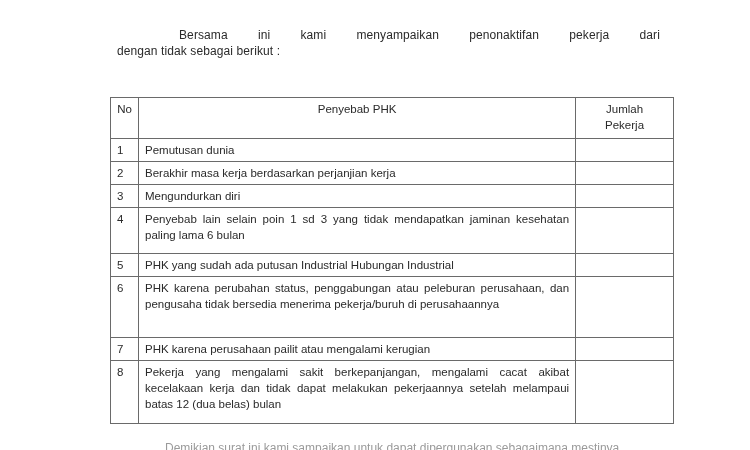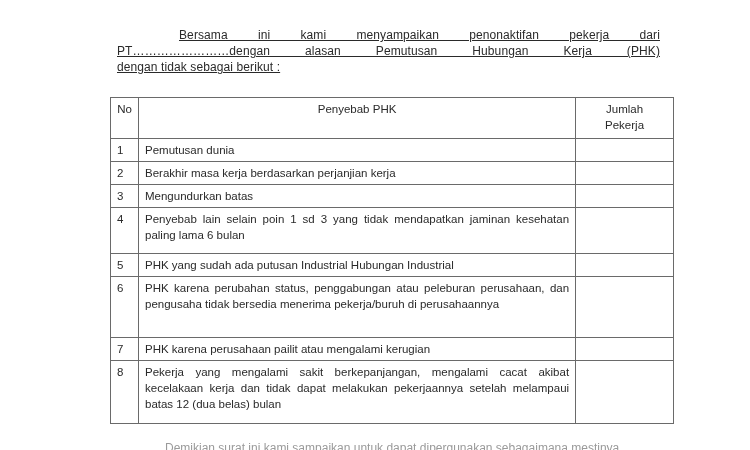--- a/index.html
+++ b/index.html
@@ -5,21 +5,21 @@
     html, body { margin: 0; padding: 0; }
     body {
       width: 750px; height: 450px; overflow: hidden;
       background: #ffffff;
       font-family: "Liberation Sans", sans-serif;
       color: #2a2a2a;
       position: relative;
     }
     .intro {
       position: absolute; left: 117px; top: 27px; width: 543px;
-      font-size: 12px; line-height: 16px; letter-spacing: 0.1px; text-decoration: underline;
+      font-size: 12px; line-height: 16px; letter-spacing: 0.1px;
     }
     .intro .line { display: block; white-space: nowrap; }
     .intro .l1 { text-indent: 62px; text-align: justify; text-align-last: justify; white-space: normal; }
     .intro .l2 { text-align: justify; text-align-last: justify; white-space: normal; }
     table.phk {
       position: absolute; left: 110px; top: 97px; width: 564px;
       border-collapse: collapse;
       font-size: 11.5px; line-height: 16px;
     }
     table.phk td, table.phk th {
@@ -43,21 +43,20 @@
       position: absolute; left: 165px; top: 441px; width: 490px; height: 12px;
       color: #9a9a9a; font-size: 12px; white-space: nowrap; overflow: hidden;
       filter: blur(0.6px);
     }
   </style>
 </head>
 <body>
 
 <div class="intro">
   <span class="line l1">Bersama ini kami menyampaikan penonaktifan pekerja dari</span>
-  <span class="line l2">PT……………………dengan alasan Pemutusan Hubungan Kerja (PHK)</span>
   <span class="line l3">dengan tidak sebagai berikut :</span>
 </div>
 
 <table class="phk">
   <tbody>
       <tr class="hdr-row">
     <th class="col-no">No</th>
     <th class="col-cause">Penyebab PHK</th>
     <th class="col-count">
       <span>Jumlah</span><br>
@@ -69,21 +68,21 @@
     <td class="cause">Pemutusan dunia</td>
     <td></td>
   </tr>
   <tr class="r-short">
     <td>2</td>
     <td class="cause">Berakhir masa kerja berdasarkan perjanjian kerja</td>
     <td></td>
   </tr>
   <tr class="r-short">
     <td>3</td>
-    <td class="cause">Mengundurkan batas</td>
+    <td class="cause">Mengundurkan diri</td>
     <td></td>
   </tr>
   <tr class="r-2">
     <td>4</td>
     <td class="cause">Penyebab lain selain poin 1 sd 3 yang tidak mendapatkan jaminan kesehatan paling lama 6 bulan</td>
     <td></td>
   </tr>
   <tr class="r-short">
     <td>5</td>
     <td class="cause">PHK yang sudah ada putusan Industrial Hubungan Industrial</td>

